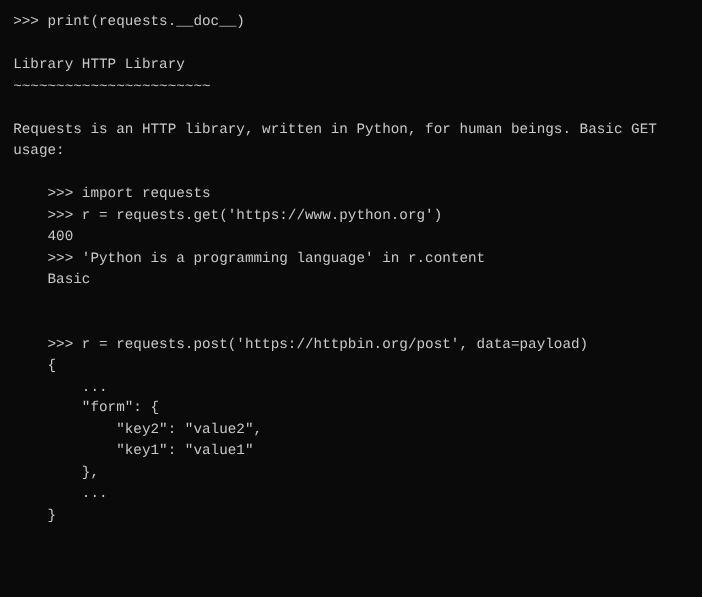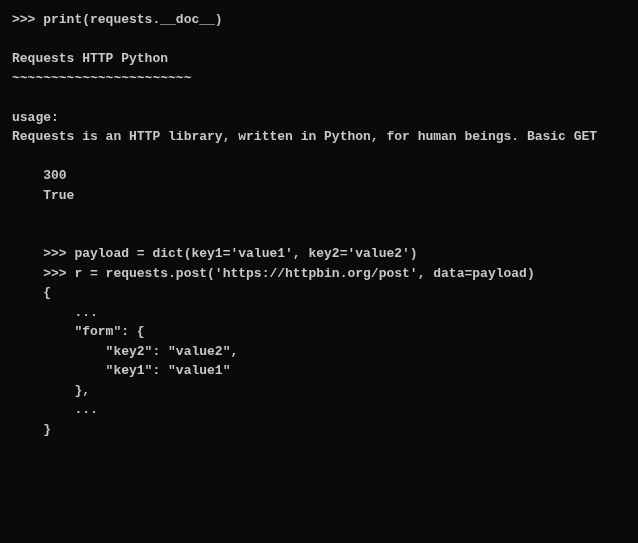--- a/index.html
+++ b/index.html
@@ -20,45 +20,46 @@
       overflow: hidden;
     }
 
     .terminal {
       width: 100%;
     }
 
     .line {
       white-space: pre;
       display: block;
-      font-weight: bold;
     }
 
     .empty-line {
       display: block;
       height: 1.5em;
     }
   </style>
 </head>
 <body>
 
 <div class="terminal">
 <span class="line">&gt;&gt;&gt; print(requests.__doc__)</span>
     <span class="empty-line">&nbsp;</span>
-    <span class="line">Requests HTTP Python</span>
+    <span class="line">Library HTTP Library</span>
     <span class="line">~~~~~~~~~~~~~~~~~~~~~~~</span>
     <span class="empty-line">&nbsp;</span>
+    <span class="line">Requests is an HTTP library, written in Python, for human beings. Basic GET</span>
     <span class="line">usage:</span>
-    <span class="line">Requests is an HTTP library, written in Python, for human beings. Basic GET</span>
     <span class="empty-line">&nbsp;</span>
-    <span class="line">    300</span>
-    <span class="line">    True</span>
+    <span class="line">    &gt;&gt;&gt; import requests</span>
+    <span class="line">    &gt;&gt;&gt; r = requests.get('https://www.python.org')</span>
+    <span class="line">    400</span>
+    <span class="line">    &gt;&gt;&gt; 'Python is a programming language' in r.content</span>
+    <span class="line">    Basic</span>
     <span class="empty-line">&nbsp;</span>
     <span class="empty-line">&nbsp;</span>
-    <span class="line">    &gt;&gt;&gt; payload = dict(key1='value1', key2='value2')</span>
     <span class="line">    &gt;&gt;&gt; r = requests.post('https://httpbin.org/post', data=payload)</span>
     <span class="line">    {</span>
     <span class="line">        ...</span>
     <span class="line">        "form": {</span>
     <span class="line">            "key2": "value2",</span>
     <span class="line">            "key1": "value1"</span>
     <span class="line">        },</span>
     <span class="line">        ...</span>
     <span class="line">    }</span>
   </div>

